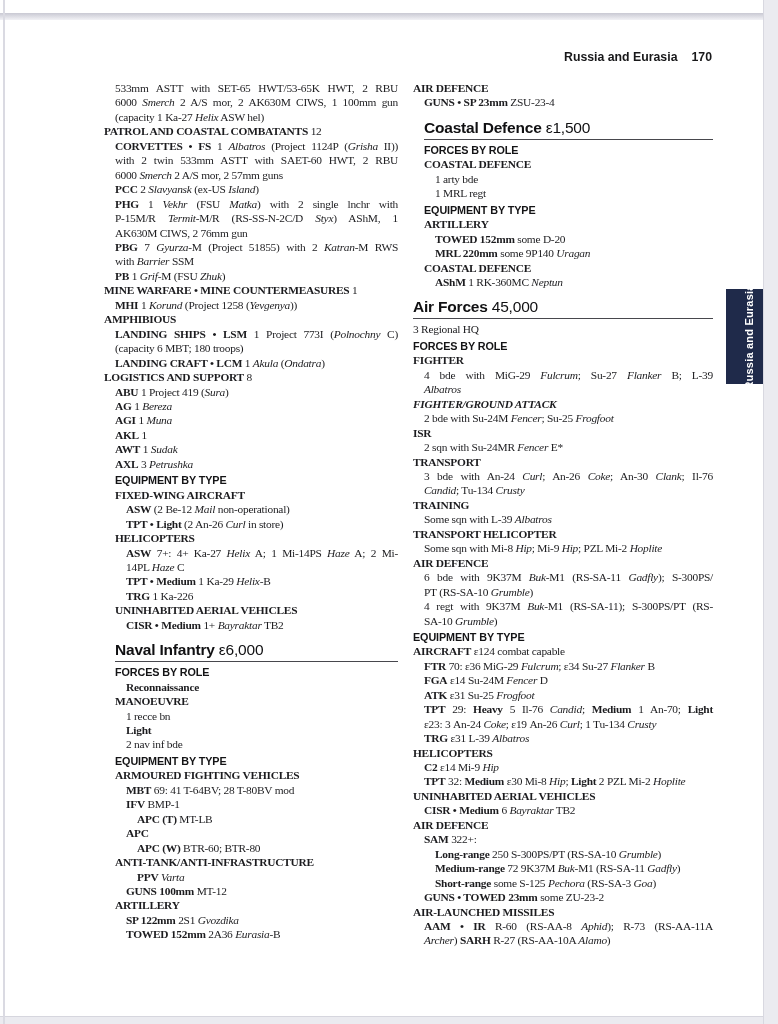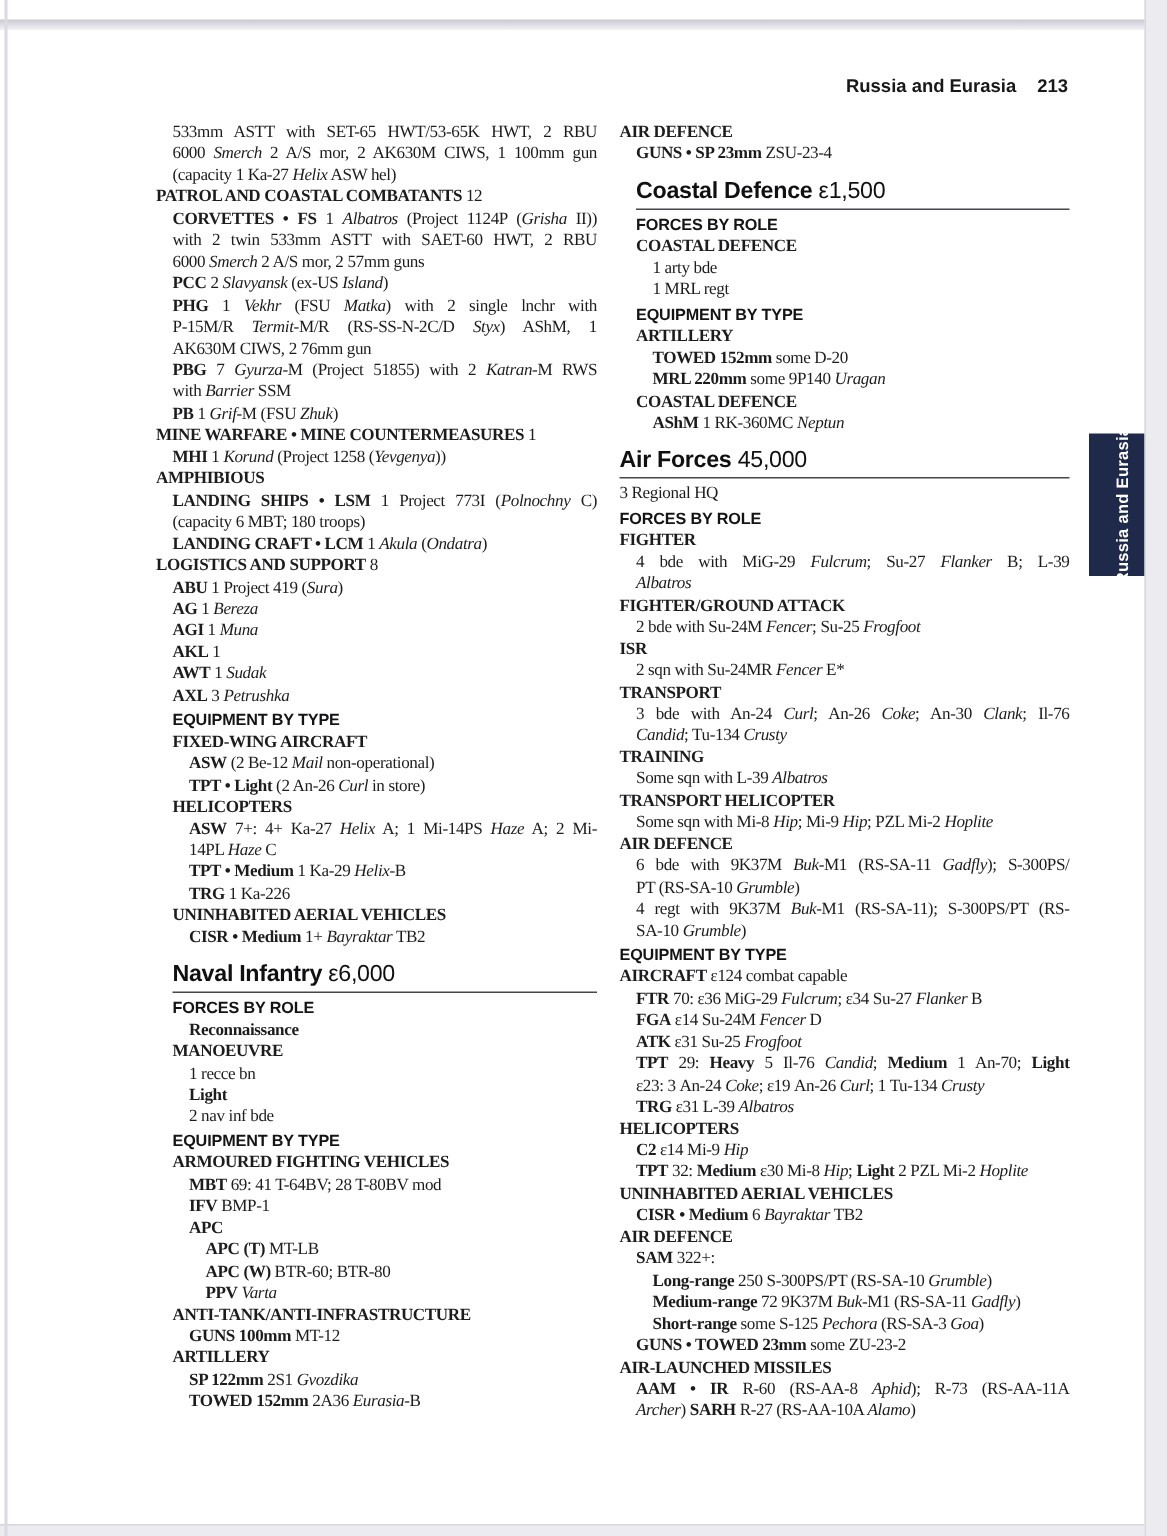--- a/index.html
+++ b/index.html
@@ -42,21 +42,21 @@
     transform:translate(-50%,-50%) rotate(-90deg);transform-origin:center;
     white-space:nowrap;font-family:"Liberation Sans",sans-serif;font-weight:700;
     font-size:11px;color:#ffffff;letter-spacing:0.2px;}
 </style>
 </head>
 <body>
 
 <div>
 
   <div class="pagehead">
-    <span>Russia and Eurasia</span><span class="pno">213</span>
+    <span>Russia and Eurasia</span><span class="pno">170</span>
   </div>
 
   <div id="col-left" class="col">
       <div class="ln j" style="padding-left: 11px;"><span>533mm ASTT with SET-65 HWT/53-65K HWT, 2 RBU</span></div>
       <div class="ln j" style="padding-left: 11px;"><span>6000 </span><span class="i">Smerch</span><span> 2 A/S mor, 2 AK630M CIWS, 1 100mm gun</span></div>
       <div class="ln" style="padding-left: 11px;"><span>(capacity 1 Ka-27 </span><span class="i">Helix</span><span> ASW hel)</span></div>
       <div class="ln" style="padding-left: 0px;"><span class="b">PATROL AND COASTAL COMBATANTS</span><span> 12</span></div>
       <div class="ln j" style="padding-left: 11px;"><span class="b">CORVETTES • FS</span><span> 1 </span><span class="i">Albatros</span><span> (Project 1124P (</span><span class="i">Grisha</span><span> II))</span></div>
       <div class="ln j" style="padding-left: 11px;"><span>with 2 twin 533mm ASTT with SAET-60 HWT, 2 RBU</span></div>
       <div class="ln" style="padding-left: 11px;"><span>6000 </span><span class="i">Smerch</span><span> 2 A/S mor, 2 57mm guns</span></div>
@@ -95,25 +95,25 @@
       <div class="ln sub" style="padding-left: 11px;">FORCES BY ROLE</div>
       <div class="ln" style="padding-left: 22px;"><span class="b">Reconnaissance</span></div>
       <div class="ln" style="padding-left: 11px;"><span class="b">MANOEUVRE</span></div>
       <div class="ln" style="padding-left: 22px;"><span>1 recce bn</span></div>
       <div class="ln" style="padding-left: 22px;"><span class="b">Light</span></div>
       <div class="ln" style="padding-left: 22px;"><span>2 nav inf bde</span></div>
       <div class="ln sub" style="padding-left: 11px;">EQUIPMENT BY TYPE</div>
       <div class="ln" style="padding-left: 11px;"><span class="b">ARMOURED FIGHTING VEHICLES</span></div>
       <div class="ln" style="padding-left: 22px;"><span class="b">MBT</span><span> 69: 41 T-64BV; 28 T-80BV mod</span></div>
       <div class="ln" style="padding-left: 22px;"><span class="b">IFV</span><span> BMP-1</span></div>
+      <div class="ln" style="padding-left: 33px;"><span class="b">APC (T)</span><span> MT-LB</span></div>
       <div class="ln" style="padding-left: 22px;"><span class="b">APC</span></div>
-      <div class="ln" style="padding-left: 33px;"><span class="b">APC (T)</span><span> MT-LB</span></div>
       <div class="ln" style="padding-left: 33px;"><span class="b">APC (W)</span><span> BTR-60; BTR-80</span></div>
+      <div class="ln" style="padding-left: 11px;"><span class="b">ANTI-TANK/ANTI-INFRASTRUCTURE</span></div>
       <div class="ln" style="padding-left: 33px;"><span class="b">PPV</span><span> </span><span class="i">Varta</span></div>
-      <div class="ln" style="padding-left: 11px;"><span class="b">ANTI-TANK/ANTI-INFRASTRUCTURE</span></div>
       <div class="ln" style="padding-left: 22px;"><span class="b">GUNS 100mm</span><span> MT-12</span></div>
       <div class="ln" style="padding-left: 11px;"><span class="b">ARTILLERY</span></div>
       <div class="ln" style="padding-left: 22px;"><span class="b">SP 122mm</span><span> 2S1 </span><span class="i">Gvozdika</span></div>
       <div class="ln" style="padding-left: 22px;"><span class="b">TOWED 152mm</span><span> 2A36 </span><span class="i">Eurasia</span><span>-B</span></div>
     </div>
   <div id="col-right" class="col">
       <div class="ln" style="padding-left: 0px;"><span class="b">AIR DEFENCE</span></div>
       <div class="ln" style="padding-left: 11px;"><span class="b">GUNS • SP 23mm</span><span> ZSU-23-4</span></div>
       <div class="sec" style="margin-left: 11px;"><span class="sec-t">Coastal Defence</span><span class="sec-n"> ε1,500</span></div>
       <div class="ln sub" style="padding-left: 11px;">FORCES BY ROLE</div>
@@ -125,21 +125,21 @@
       <div class="ln" style="padding-left: 22px;"><span class="b">TOWED 152mm</span><span> some D-20</span></div>
       <div class="ln" style="padding-left: 22px; font-family: Liberation Serif, serif;"><span class="b">MRL 220mm</span><span> some 9P140 </span><span class="i">Uragan</span></div>
       <div class="ln" style="padding-left: 11px;"><span class="b">COASTAL DEFENCE</span></div>
       <div class="ln" style="padding-left: 22px;"><span class="b">AShM</span><span> 1 RK-360MC </span><span class="i">Neptun</span></div>
       <div class="sec" style="margin-left: 0px;"><span class="sec-t">Air Forces</span><span class="sec-n"> 45,000</span></div>
       <div class="ln" style="padding-left: 0px;"><span>3 Regional HQ</span></div>
       <div class="ln sub" style="padding-left: 0px;">FORCES BY ROLE</div>
       <div class="ln" style="padding-left: 0px;"><span class="b">FIGHTER</span></div>
       <div class="ln j" style="padding-left: 11px;"><span>4 bde with MiG-29 </span><span class="i">Fulcrum</span><span>; Su-27 </span><span class="i">Flanker</span><span> B; L-39</span></div>
       <div class="ln" style="padding-left: 11px;"><span class="i">Albatros</span></div>
-      <div class="ln" style="padding-left: 0px;"><span class="b">FIGHTER/GROUND ATTACK</span></div>
+      <div class="ln" style="padding-left: 0px; font-style: italic;"><span class="b">FIGHTER/GROUND ATTACK</span></div>
       <div class="ln" style="padding-left: 11px;"><span>2 bde with Su-24M </span><span class="i">Fencer</span><span>; Su-25 </span><span class="i">Frogfoot</span></div>
       <div class="ln" style="padding-left: 0px;"><span class="b">ISR</span></div>
       <div class="ln" style="padding-left: 11px;"><span>2 sqn with Su-24MR </span><span class="i">Fencer</span><span> E*</span></div>
       <div class="ln" style="padding-left: 0px;"><span class="b">TRANSPORT</span></div>
       <div class="ln j" style="padding-left: 11px;"><span>3 bde with An-24 </span><span class="i">Curl</span><span>; An-26 </span><span class="i">Coke</span><span>; An-30 </span><span class="i">Clank</span><span>; Il-76</span></div>
       <div class="ln" style="padding-left: 11px;"><span class="i">Candid</span><span>; Tu-134 </span><span class="i">Crusty</span></div>
       <div class="ln" style="padding-left: 0px;"><span class="b">TRAINING</span></div>
       <div class="ln" style="padding-left: 11px;"><span>Some sqn with L-39 </span><span class="i">Albatros</span></div>
       <div class="ln" style="padding-left: 0px;"><span class="b">TRANSPORT HELICOPTER</span></div>
       <div class="ln" style="padding-left: 11px;"><span>Some sqn with Mi-8 </span><span class="i">Hip</span><span>; Mi-9 </span><span class="i">Hip</span><span>; PZL Mi-2 </span><span class="i">Hoplite</span></div>

